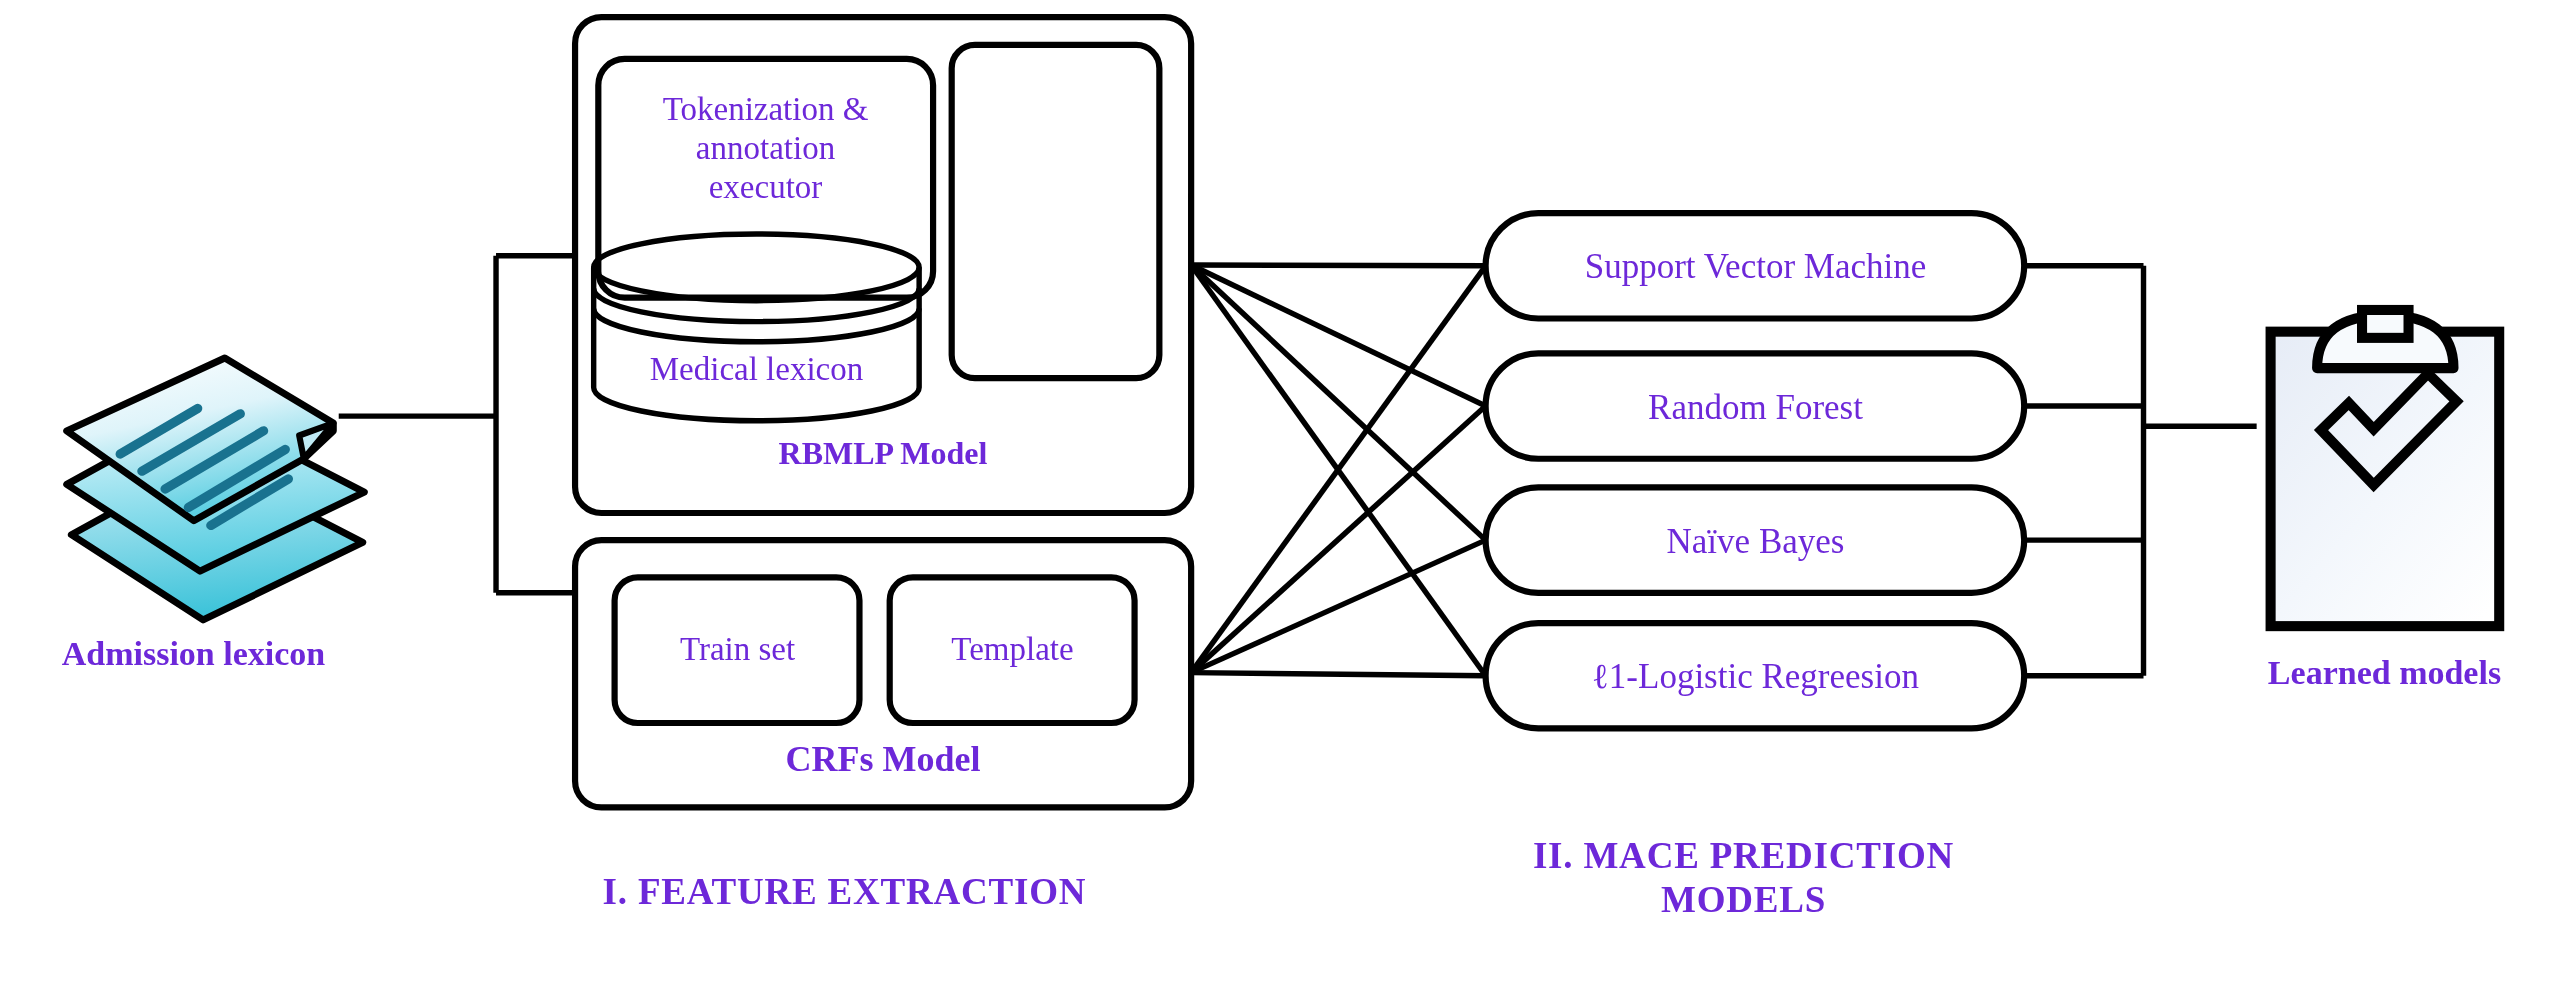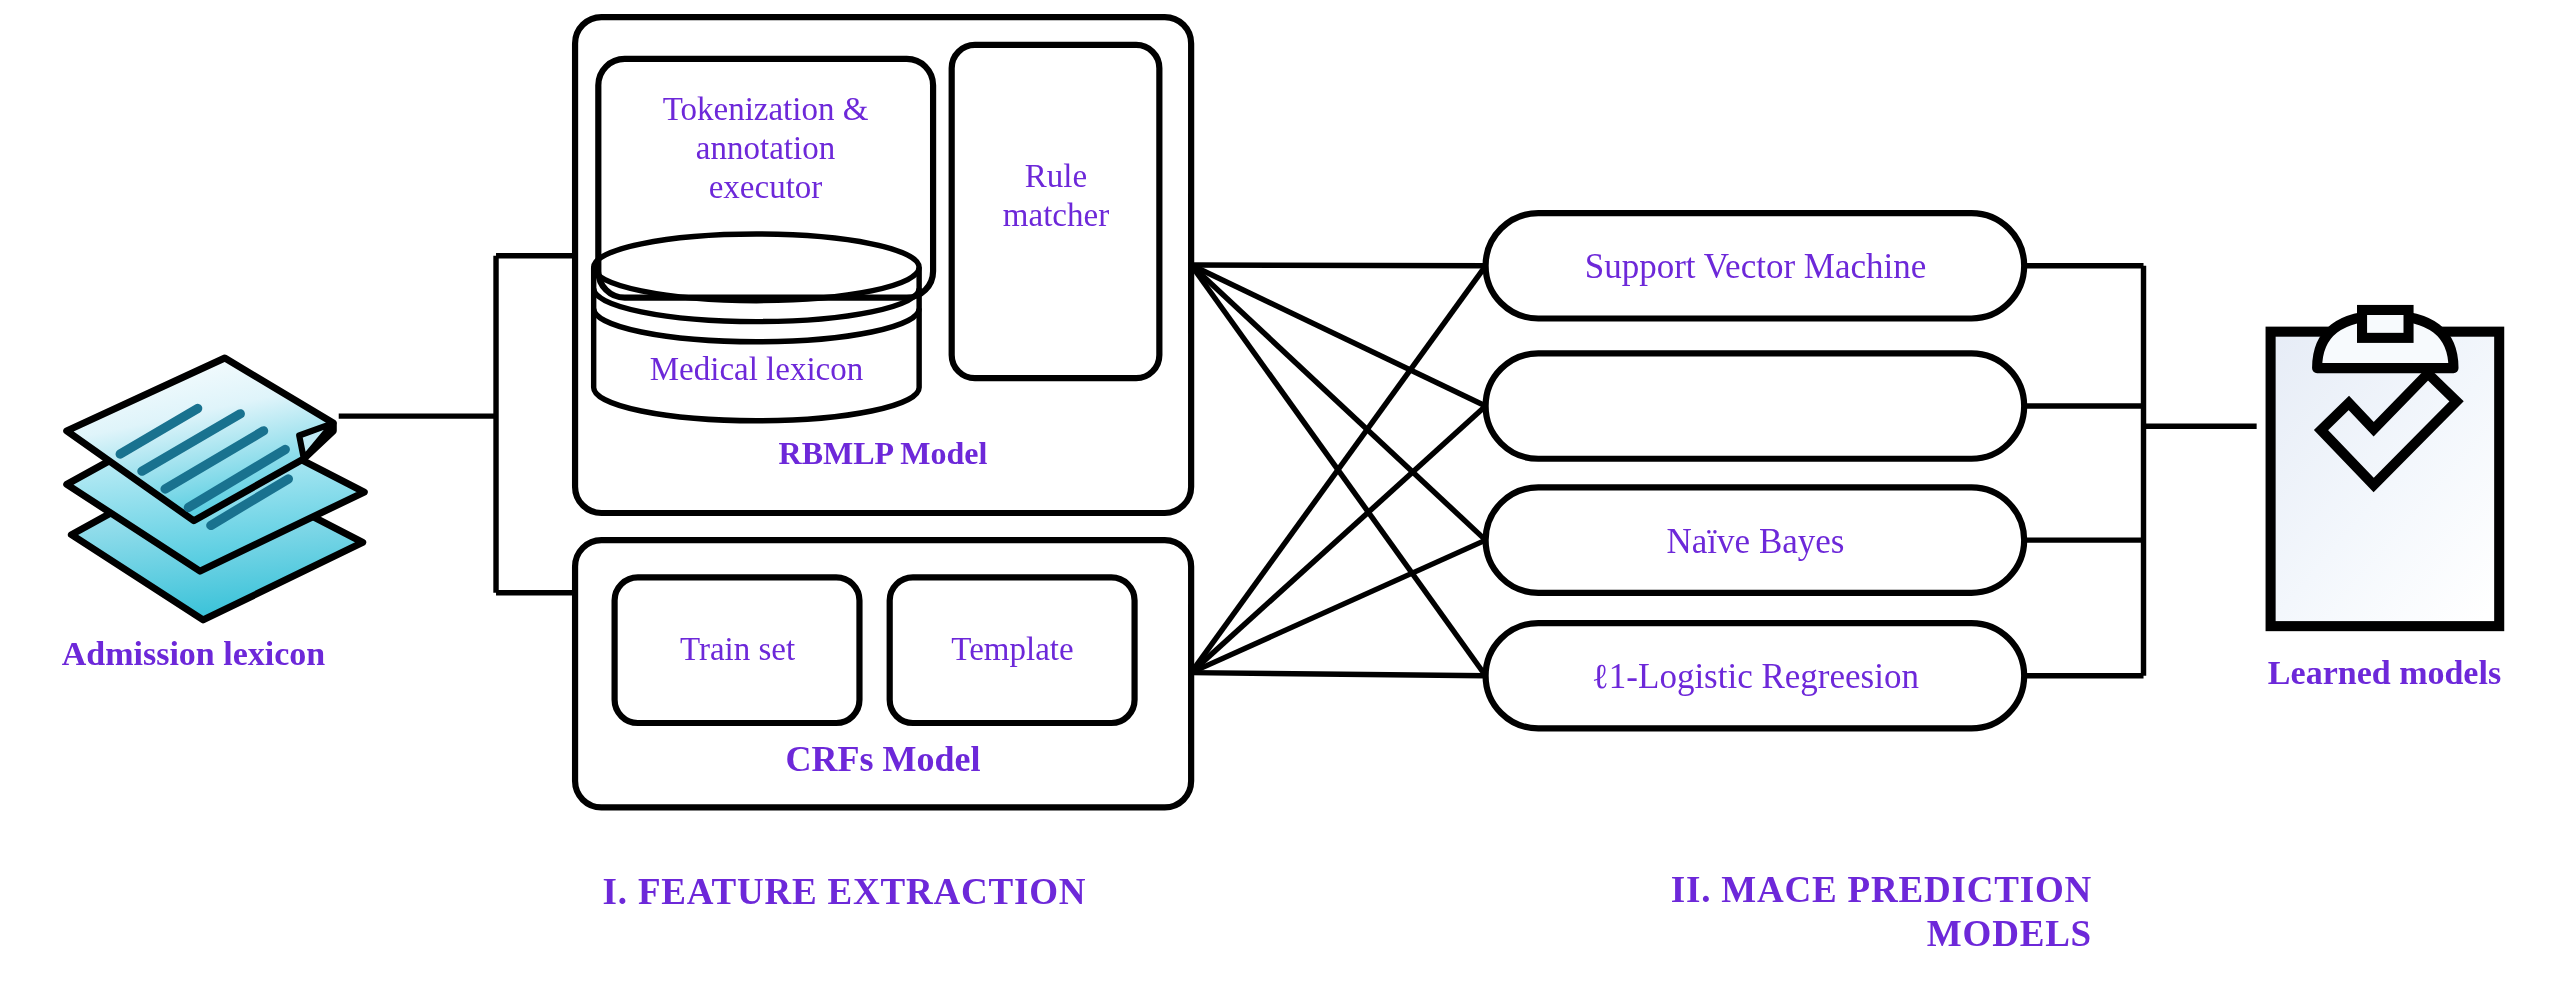--- a/index.html
+++ b/index.html
@@ -120,38 +120,35 @@
   <div class="lbl serif bold" style="left:0px;top:634px;width:387px;font-size:34px;">Admission lexicon</div>
 
   <div class="lbl serif" style="left:598px;top:90px;width:335px;font-size:33px;">
     <div>Tokenization &amp;</div>
     <div>annotation</div>
     <div>executor</div>
   </div>
 
   <div class="lbl serif" style="left:594px;top:350px;width:325px;font-size:33px;">Medical lexicon</div>
 
-  <div class="lbl serif" style="left:952px;top:157px;width:208px;font-size:33px;">
-    <div>Rule</div>
-    <div>matcher</div>
-  </div>
 
   <div class="lbl serif bold" style="left:575px;top:435px;width:616px;font-size:32px;">RBMLP Model</div>
 
   <div class="lbl serif" style="left:615px;top:630px;width:245px;font-size:33px;">Train set</div>
   <div class="lbl serif" style="left:890px;top:630px;width:245px;font-size:33px;">Template</div>
   <div class="lbl serif bold" style="left:575px;top:738px;width:616px;font-size:36px;">CRFs Model</div>
 
   <div class="lbl serif" style="left:1486px;top:246px;width:539px;font-size:35px;">Support Vector Machine</div>
+  <div class="lbl serif" style="left:1486px;top:387px;width:539px;font-size:35px;">Random Forest</div>
   <div class="lbl serif" style="left:1486px;top:521px;width:539px;font-size:35px;text-align:center;">Naïve Bayes</div>
   <div class="lbl serif" style="left:1486px;top:656px;width:539px;font-size:35px;font-family:Liberation Serif, serif;">ℓ1-Logistic Regreesion</div>
 
   <div class="lbl serif bold" style="left:2193px;top:653px;width:383px;font-size:34px;">Learned models</div>
 
   <div class="lbl serif bold" style="left:496px;top:870px;width:697px;font-size:37px;letter-spacing:0.8px;">I. FEATURE EXTRACTION</div>
 
-  <div class="lbl serif bold" style="left:1395px;top:868px;width:697px;font-size:37px;letter-spacing:0.8px;text-align:right;">
+  <div class="lbl serif bold" style="left:1395px;top:834px;width:697px;font-size:37px;letter-spacing:0.8px;">
     <div>II. MACE PREDICTION</div>
     <div>MODELS</div>
   </div>
 
 </div>
 
 
 </body></html>

